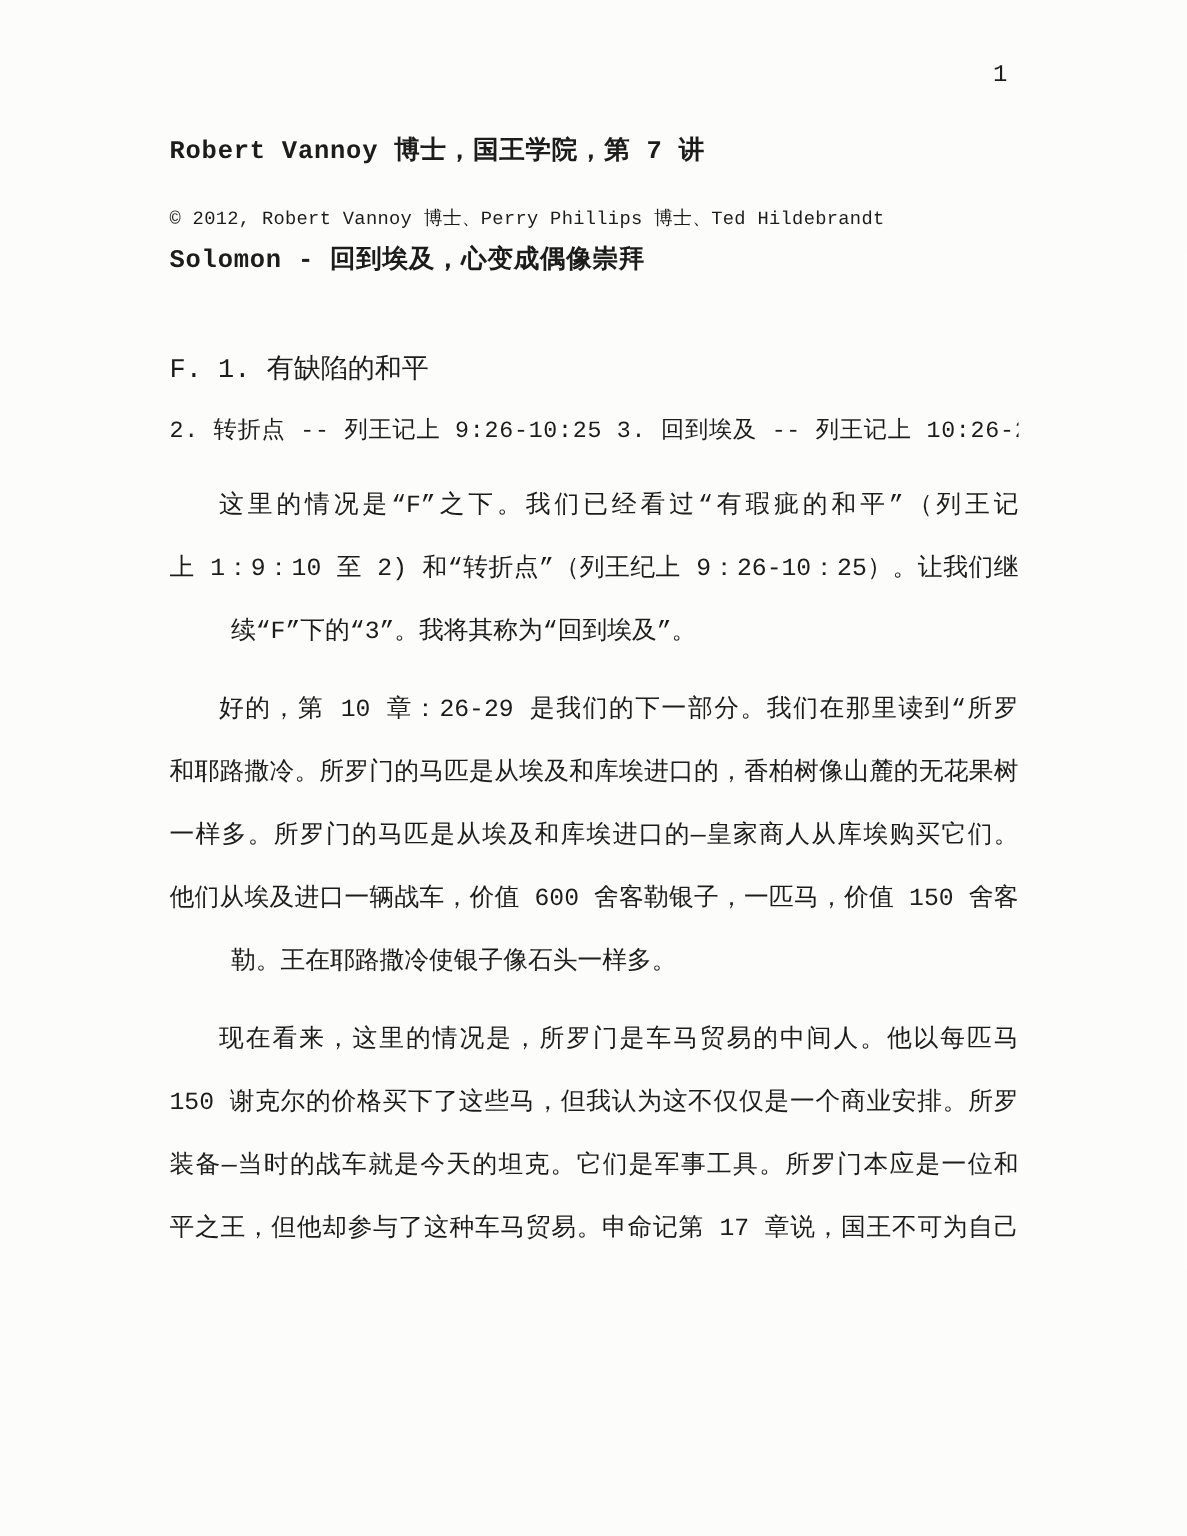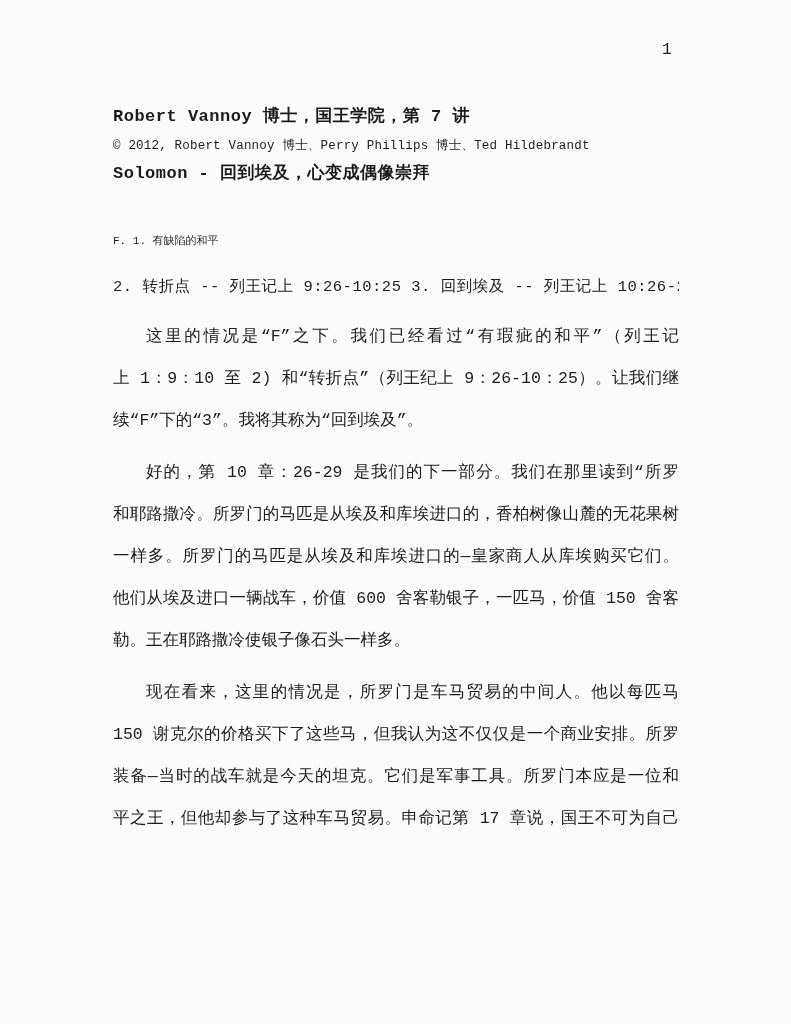--- a/index.html
+++ b/index.html
@@ -22,42 +22,42 @@
       left: 662px;
       font-size: 16px;
       line-height: 20px;
     }
     .abs {
       position: absolute;
       left: 113px;
       width: 566px;
     }
     .doc-title {
-      top: 104px;
+      top: 88px;
       font-size: 17px;
       font-weight: 700;
       letter-spacing: 0.5px;
       white-space: nowrap;
     }
     .copyright {
       top: 137px;
       font-size: 12.5px;
       letter-spacing: 0.2px;
       white-space: nowrap;
     }
     .doc-subtitle {
       top: 161px;
       font-size: 17px;
       font-weight: 700;
       letter-spacing: 0.5px;
       white-space: nowrap;
     }
     .outline-line-1 {
       top: 233px;
-      font-size: 11px;
+      font-size: 18px;
     }
     .outline-line-2 {
       top: 276px;
       font-size: 15.5px;
       letter-spacing: 0.5px;
       white-space: nowrap;
       overflow: hidden;
     }
     .body-text {
       top: 316px;
@@ -69,20 +69,21 @@
       height: 42px;
       line-height: 42px;
       font-size: 16.5px;
       text-align: justify;
       text-align-last: justify;
       overflow: hidden;
     }
     .line.end {
       text-align: center;
       text-align-last: left;
+      margin-left: 41px;
     }
     .line.indent {
       text-indent: 2em;
     }
   </style>
 </head>
 <body>
 
 <div class="page">
 

